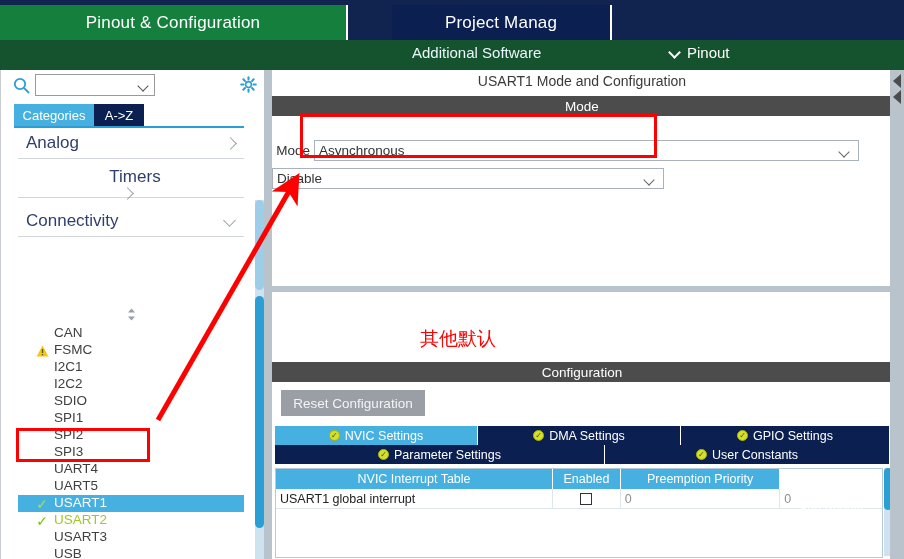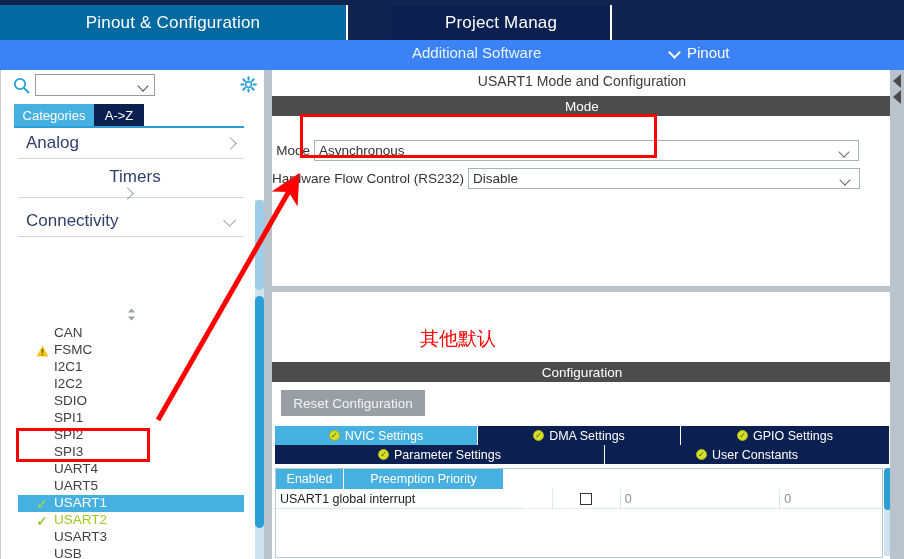--- a/index.html
+++ b/index.html
@@ -29,30 +29,30 @@
   .maintab {
     height: 35px;
     display: flex; align-items: center; justify-content: center;
     color: #ffffff;
     font-size: 17px;
     letter-spacing: .2px;
     border-right: 2px solid #ffffff;
     cursor: pointer;
     white-space: nowrap;
   }
-  .maintab.active { background: #0369a1; }
+  .maintab.active { background: #15803d; }
   .maintab.inactive { background: #0b2050; }
   .tab-pinout  { width: 348px; }
   .tab-clock   { width: 336px; }
   .tab-project { width: 220px; margin-left: 44px; }
 
   
   .subbar {
     position: absolute; left: 0; top: 40px; width: 904px; height: 30px;
-    background: #3b82f6;
+    background: #14532d;
   }
   .sub-addsw {
     position: absolute; left: 412px; top: 4px;
     color: #e9f6fc; font-size: 15px; cursor: pointer;
   }
   .sub-pinout {
     position: absolute; left: 670px; top: 4px;
     color: #ffffff; font-size: 15px; cursor: pointer;
     display: flex; align-items: center; gap: 6px;
   }
@@ -553,21 +553,20 @@
 
     <div class="modearea">
       <div class="fieldrow row-mode">
         <span class="fieldlabel">Mode</span>
         <div class="combo">
           <span>Asynchronous</span>
           <span class="ccaret"></span>
         </div>
       </div>
       <div class="fieldrow row-hfc">
-        <span class="fieldlabel">Hardware Flow Control (RS232)</span>
         <div class="combo">
           <span>Disable</span>
           <span class="ccaret"></span>
         </div>
       </div>
       <div class="cn-note">其他默认</div>
     </div>
 
     <div class="bandgray band-cfg">
       <span>Configuration</span>
@@ -599,20 +598,21 @@
           <span>Parameter Settings</span>
         </div>
         <div class="cfgtab" style="width:284px">
           <span class="badge">✓</span>
           <span>User Constants</span>
         </div>
       </div>
 
       <div class="tbl">
         <div class="thead">
+          <div class="th c1">NVIC Interrupt Table</div>
           <div class="th c2">Enabled</div>
           <div class="th c3">Preemption Priority</div>
           <div class="th c4">Sub Priority</div>
         </div>
         <div class="trow">
           <div class="td c1">USART1 global interrupt</div>
           <div class="td c2 ctr">
             <span class="cbox"></span>
           </div>
           <div class="td c3 muted">0</div>

